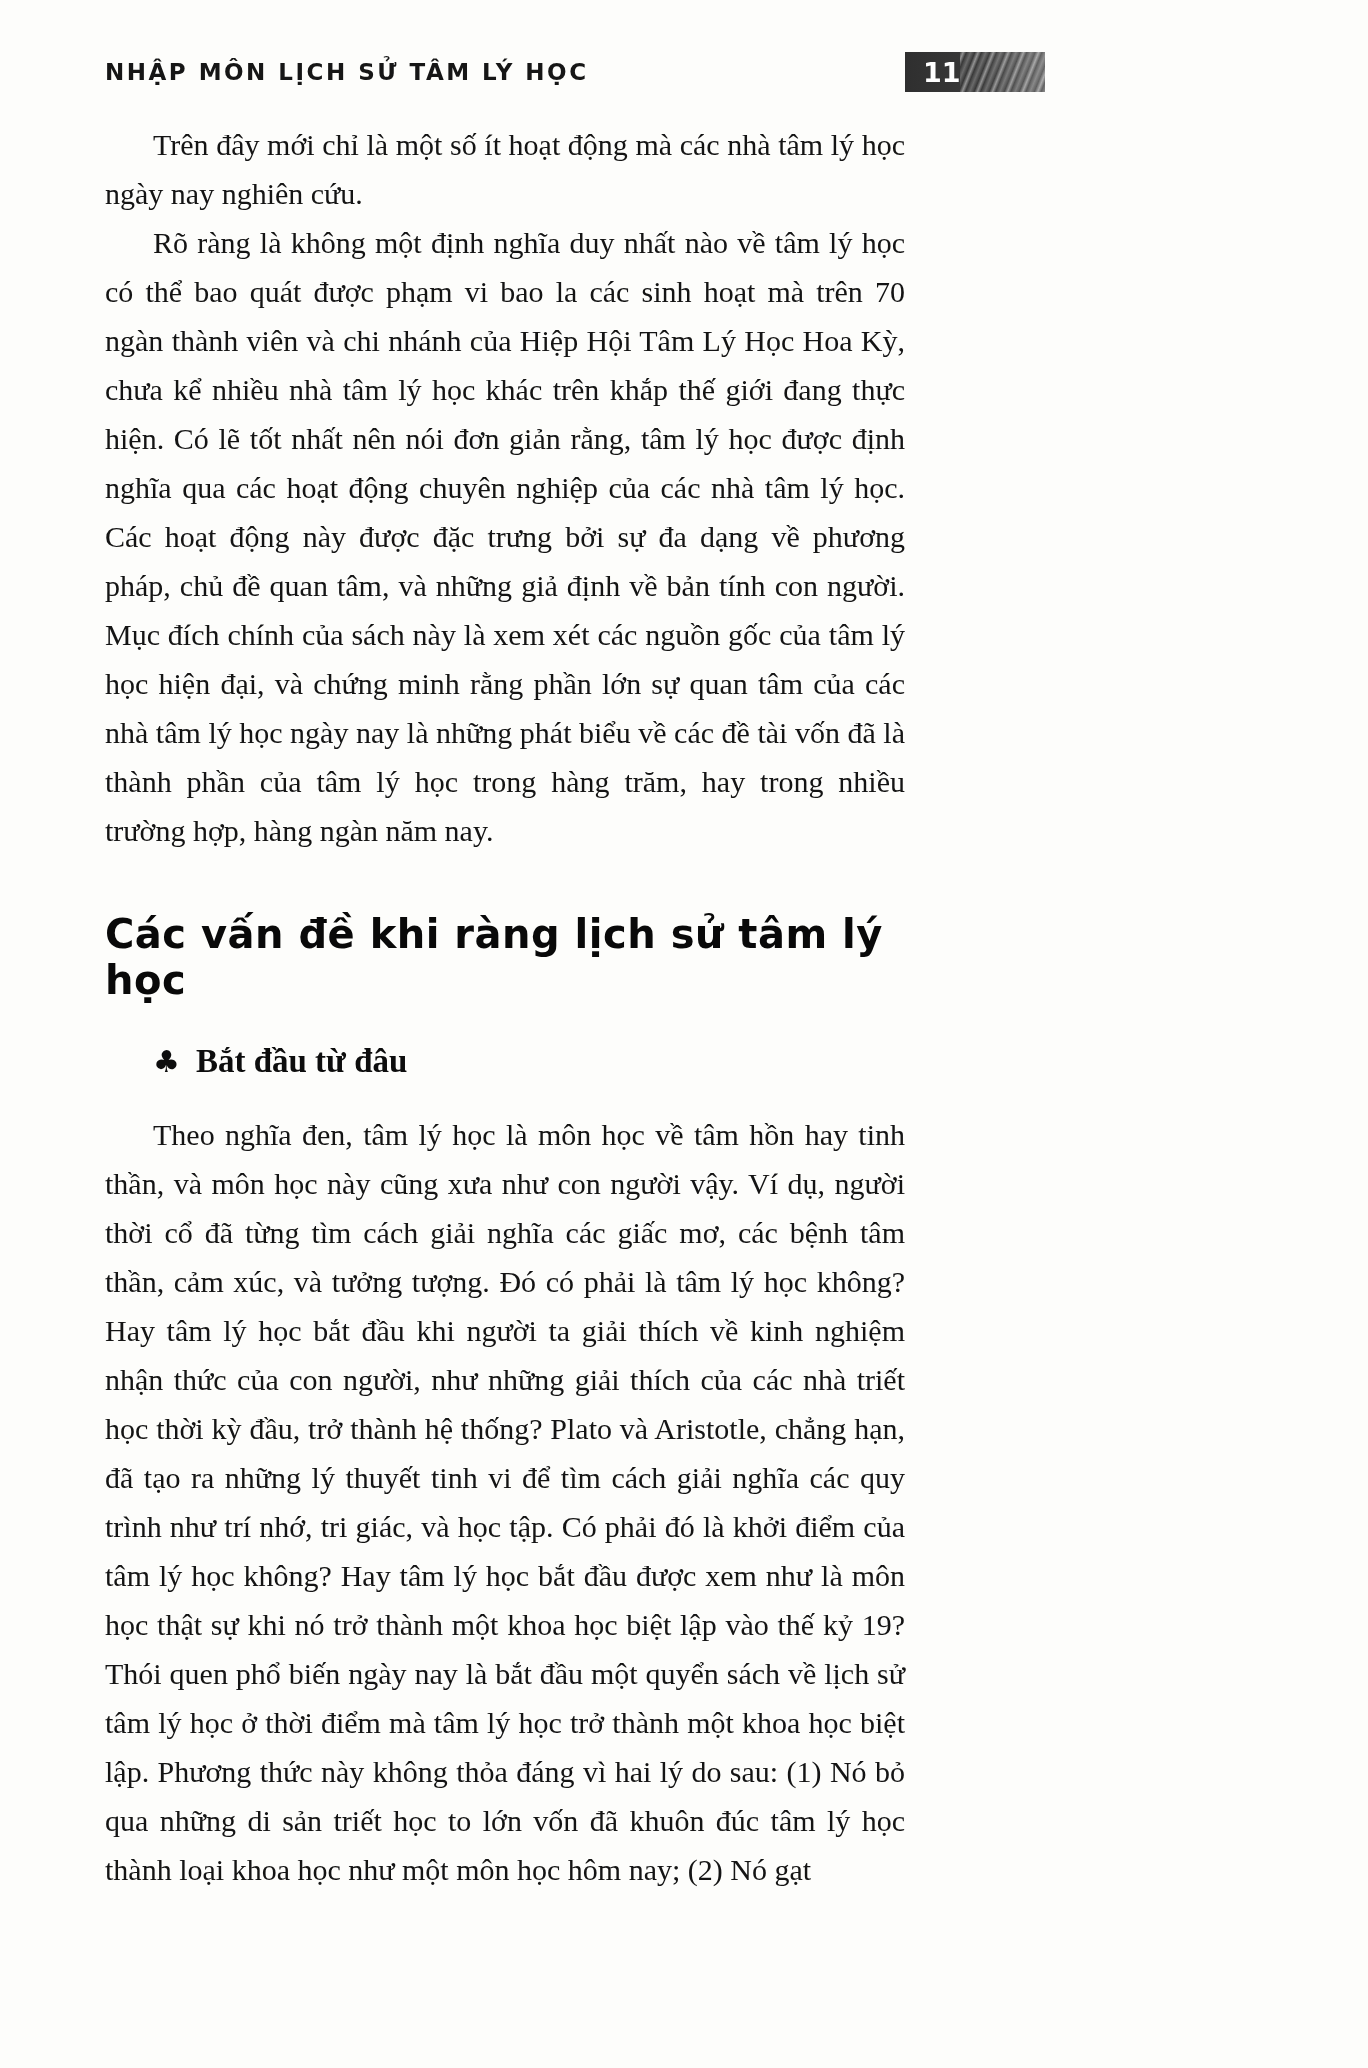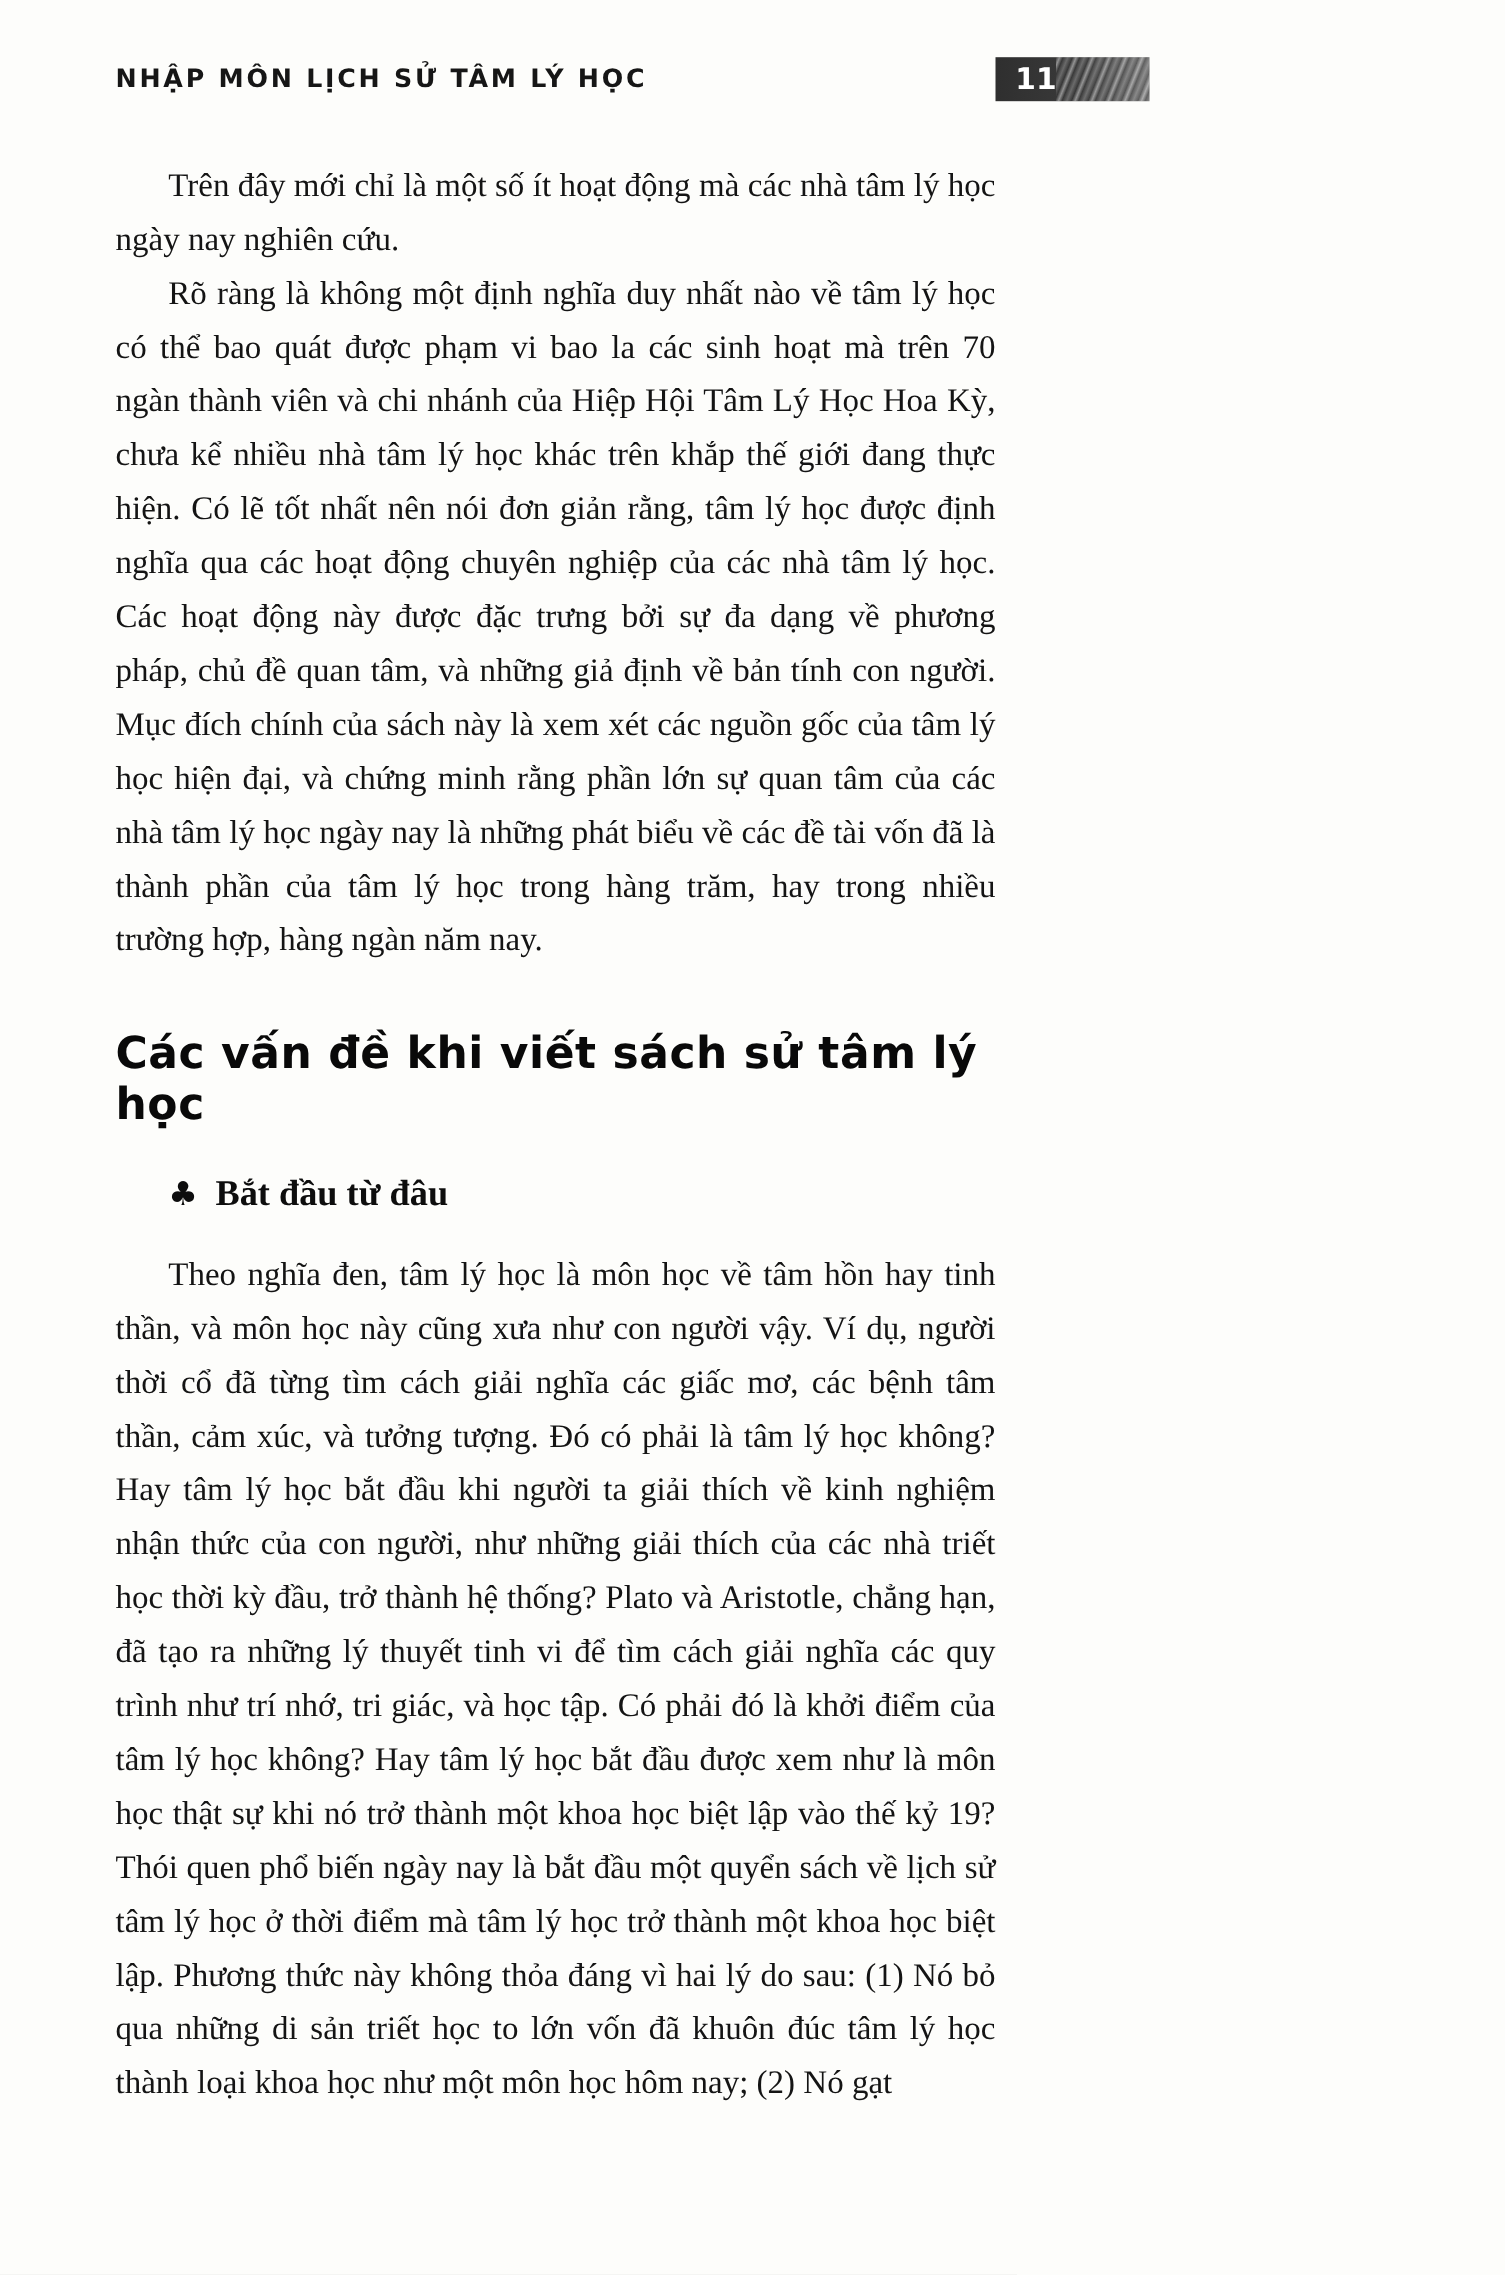--- a/index.html
+++ b/index.html
@@ -63,21 +63,21 @@
       rgba(255,255,255,0.00) 0px,
       rgba(255,255,255,0.45) 3px,
       rgba(60,60,60,0.15) 6px,
       rgba(255,255,255,0.25) 10px,
       rgba(40,40,40,0.10) 14px
     );
   }
   
   .content {
     width: 800px;
-    margin-top: 52px;
+    margin-top: 28px;
     color: #141414;
   }
   .content p {
     font-family: "Liberation Serif", serif;
     font-size: 30px;
     line-height: 49px;
     text-align: justify;
     text-indent: 48px;
     margin: 0;
   }
@@ -117,21 +117,21 @@
       <span class="box-streaks"></span>
     </span>
   </header>
 
   <main class="content">
 
     <p>Trên đây mới chỉ là một số ít hoạt động mà các nhà tâm lý học ngày nay nghiên cứu.</p>
 
     <p>Rõ ràng là không một định nghĩa duy nhất nào về tâm lý học có thể bao quát được phạm vi bao la các sinh hoạt mà trên 70 ngàn thành viên và chi nhánh của Hiệp Hội Tâm Lý Học Hoa Kỳ, chưa kể nhiều nhà tâm lý học khác trên khắp thế giới đang thực hiện. Có lẽ tốt nhất nên nói đơn giản rằng, tâm lý học được định nghĩa qua các hoạt động chuyên nghiệp của các nhà tâm lý học. Các hoạt động này được đặc trưng bởi sự đa dạng về phương pháp, chủ đề quan tâm, và những giả định về bản tính con người. Mục đích chính của sách này là xem xét các nguồn gốc của tâm lý học hiện đại, và chứng minh rằng phần lớn sự quan tâm của các nhà tâm lý học ngày nay là những phát biểu về các đề tài vốn đã là thành phần của tâm lý học trong hàng trăm, hay trong nhiều trường hợp, hàng ngàn năm nay.</p>
 
-    <h1 class="section-heading">Các vấn đề khi viết sách sử tâm lý học</h1>
+    <h1 class="section-heading">Các vấn đề khi ràng lịch sử tâm lý học</h1>
 
     <h2 class="subsection-heading">
       <span class="club-icon">♣</span>
       <span>Bắt đầu từ đâu</span>
     </h2>
 
     <p>Theo nghĩa đen, tâm lý học là môn học về tâm hồn hay tinh thần, và môn học này cũng xưa như con người vậy. Ví dụ, người thời cổ đã từng tìm cách giải nghĩa các giấc mơ, các bệnh tâm thần, cảm xúc, và tưởng tượng. Đó có phải là tâm lý học không? Hay tâm lý học bắt đầu khi người ta giải thích về kinh nghiệm nhận thức của con người, như những giải thích của các nhà triết học thời kỳ đầu, trở thành hệ thống? Plato và Aristotle, chẳng hạn, đã tạo ra những lý thuyết tinh vi để tìm cách giải nghĩa các quy trình như trí nhớ, tri giác, và học tập. Có phải đó là khởi điểm của tâm lý học không? Hay tâm lý học bắt đầu được xem như là môn học thật sự khi nó trở thành một khoa học biệt lập vào thế kỷ 19? Thói quen phổ biến ngày nay là bắt đầu một quyển sách về lịch sử tâm lý học ở thời điểm mà tâm lý học trở thành một khoa học biệt lập. Phương thức này không thỏa đáng vì hai lý do sau: (1) Nó bỏ qua những di sản triết học to lớn vốn đã khuôn đúc tâm lý học thành loại khoa học như một môn học hôm nay; (2) Nó gạt</p>
 
   </main>
 

